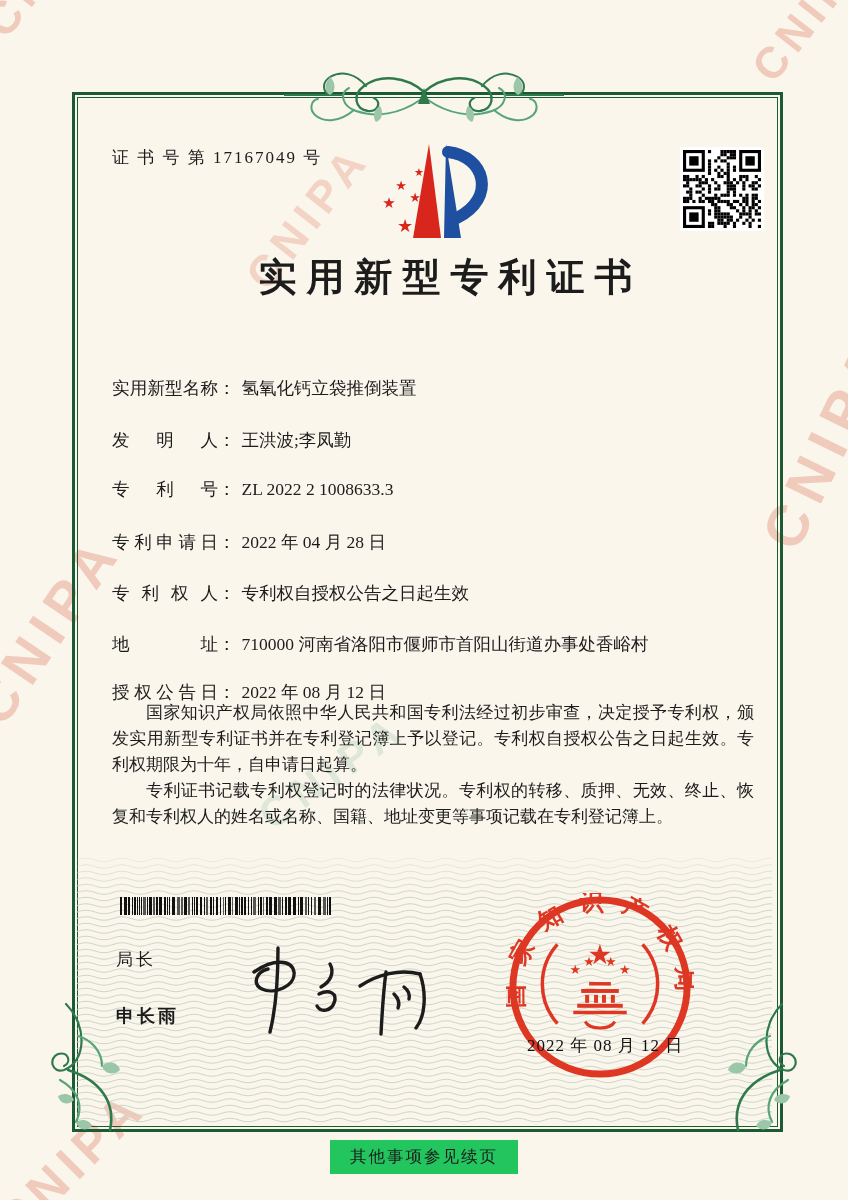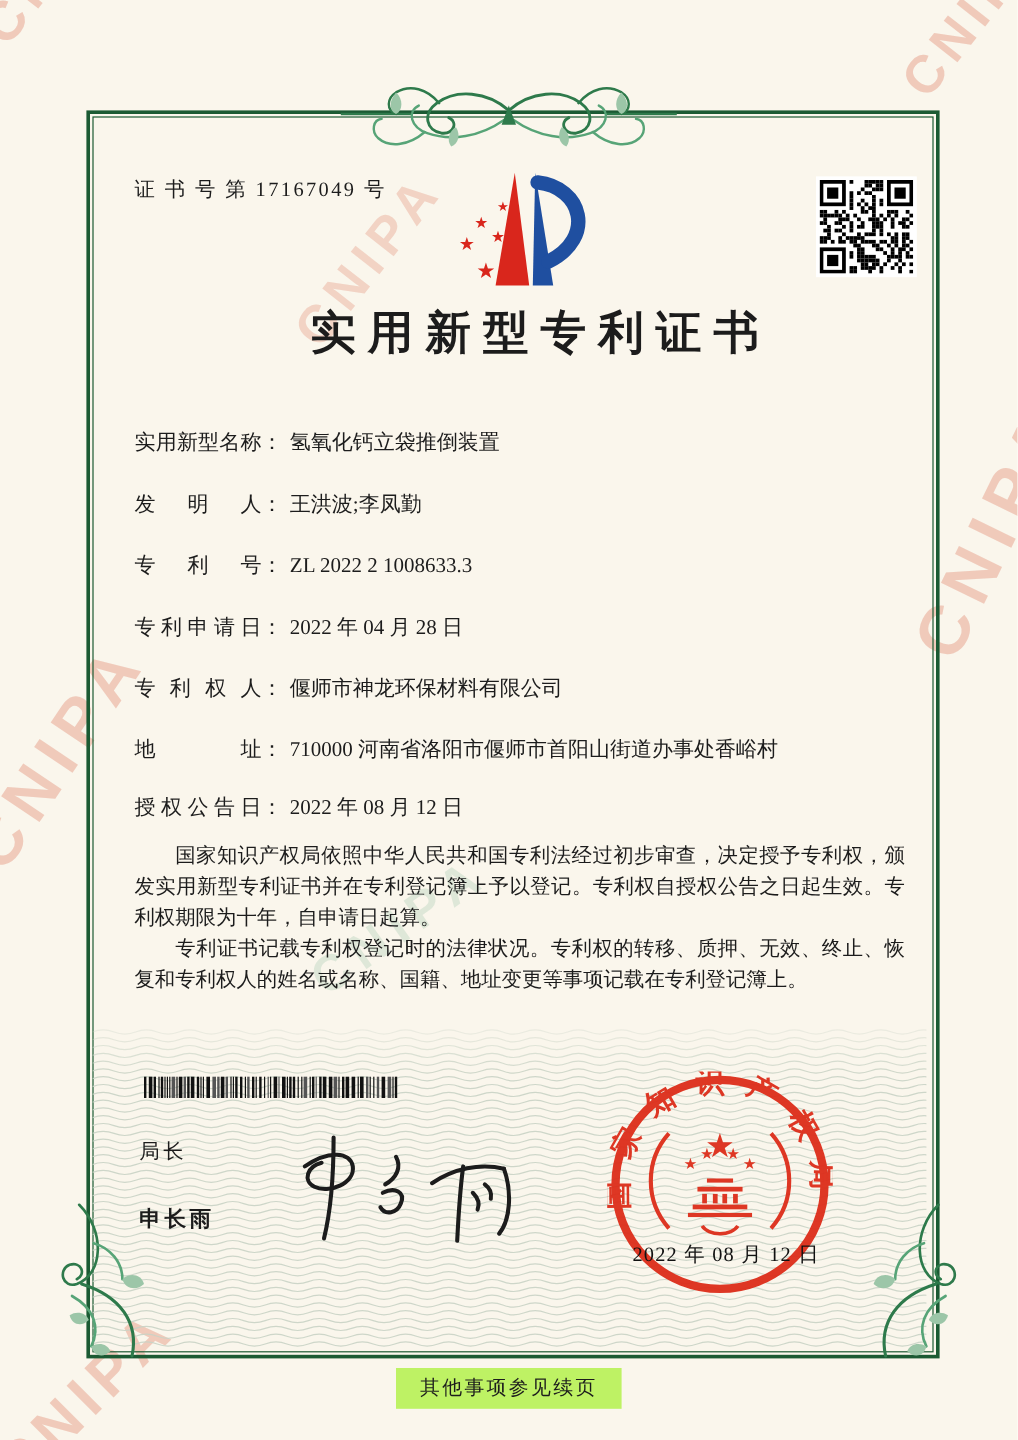--- a/index.html
+++ b/index.html
@@ -20,35 +20,35 @@
   
   .content{position:absolute;left:0;top:0;width:848px;height:860px;z-index:2;}
   .cert-no{position:absolute;left:112px;top:146px;font-size:17px;letter-spacing:2px;}
   .logo{position:absolute;left:345px;top:136px;width:150px;height:114px;}
   .qr{position:absolute;left:680px;top:147px;width:78px;height:78px;background:#fff;padding:3px;}
   .title{position:absolute;left:72px;top:252px;width:705px;text-align:center;
          font-size:38px;font-weight:bold;letter-spacing:10px;padding-left:26px;}
   .field-row{position:absolute;left:112px;font-size:17.5px;white-space:nowrap;}
   .f-label{display:inline-block;width:106px;text-align:justify;text-align-last:justify;}
   .f-colon{display:inline-block;}
-  .f-value{display:inline-block;margin-left:6px;}
+  .f-value{display:inline-block;margin-left:6px;margin-top:20px;}
   .grant-no{position:absolute;left:455px;top:660px;font-size:17.5px;white-space:nowrap;}
   .paras{position:absolute;left:112px;top:700px;width:642px;font-size:17px;
          line-height:26px;text-align:justify;}
   .paras p{margin:0;text-indent:2em;}
   .barcode{position:absolute;left:120px;top:897px;width:215px;height:18px;}
   .director-title{position:absolute;left:116px;top:948px;font-size:17px;letter-spacing:3px;}
   .director-name{position:absolute;left:116px;top:1004px;font-size:18px;letter-spacing:3px;font-weight:bold;}
   .signature{position:absolute;left:232px;top:932px;width:210px;height:112px;}
   .seal{position:absolute;left:506px;top:893px;width:188px;height:188px;opacity:0.95;}
   .seal-date{position:absolute;left:527px;top:1034px;font-size:17px;letter-spacing:1px;
              color:#111;white-space:nowrap;}
   .page-num{position:absolute;left:72px;top:1095px;width:705px;text-align:center;font-size:15px;}
   .cont-note{position:absolute;left:0;top:1140px;width:848px;text-align:center;}
-  .cont-note span{display:inline-block;background:#bef264;padding:6px 20px;font-size:16.5px;
+  .cont-note span{display:inline-block;background:#22c55e;padding:6px 20px;font-size:16.5px;
                   letter-spacing:2px;}
   .ornament-top{position:absolute;left:284px;top:62px;width:280px;height:70px;z-index:3;}
   .ornament-bl{position:absolute;left:48px;top:1000px;width:105px;height:132px;z-index:3;}
   .ornament-br{position:absolute;left:695px;top:1000px;width:105px;height:132px;z-index:3;
                transform:scaleX(-1);}
 </style>
 </head>
 <body>
 
 <div class="page">
@@ -393,21 +393,21 @@
     <div class="field-row" style="top:408px">
       <span class="f-label">发明人</span><span class="f-colon">：</span><span class="f-value">王洪波;李凤勤</span>
     </div>
     <div class="field-row" style="top:459px">
       <span class="f-label">专利号</span><span class="f-colon">：</span><span class="f-value">ZL 2022 2 1008633.3</span>
     </div>
     <div class="field-row" style="top:510px">
       <span class="f-label">专利申请日</span><span class="f-colon">：</span><span class="f-value">2022 年 04 月 28 日</span>
     </div>
     <div class="field-row" style="top:561px">
-      <span class="f-label">专利权人</span><span class="f-colon">：</span><span class="f-value">偃师市神龙环保材料有限公司</span>
+      <span class="f-label">专利权人</span><span class="f-colon">：</span><span class="f-value">专利权自授权公告之日起生效</span>
     </div>
     <div class="field-row" style="top:612px">
       <span class="f-label">地址</span><span class="f-colon">：</span><span class="f-value">710000 河南省洛阳市偃师市首阳山街道办事处香峪村</span>
     </div>
     <div class="field-row" style="top:660px">
       <span class="f-label">授权公告日</span><span class="f-colon">：</span><span class="f-value">2022 年 08 月 12 日</span>
     </div>
 
     <div class="paras">
       <p>国家知识产权局依照中华人民共和国专利法经过初步审查，决定授予专利权，颁发实用新型专利证书并在专利登记簿上予以登记。专利权自授权公告之日起生效。专利权期限为十年，自申请日起算。</p>

